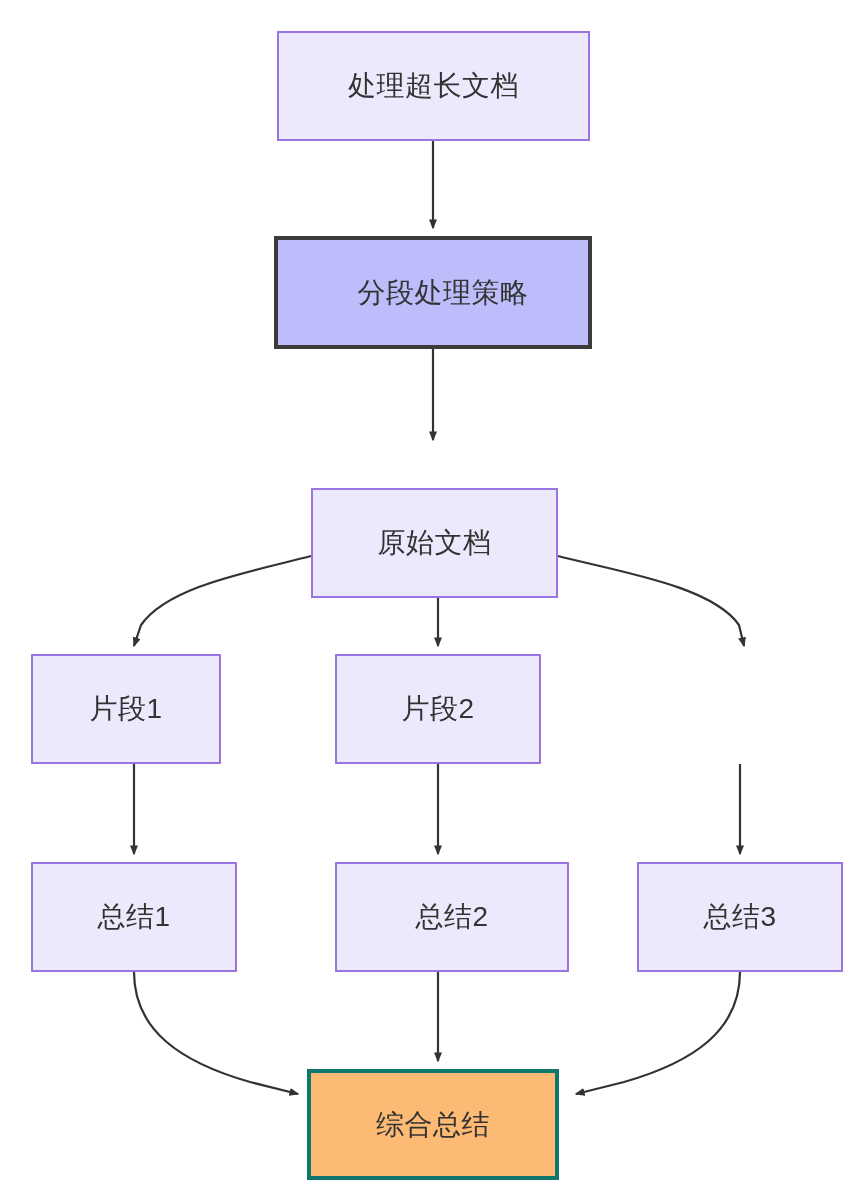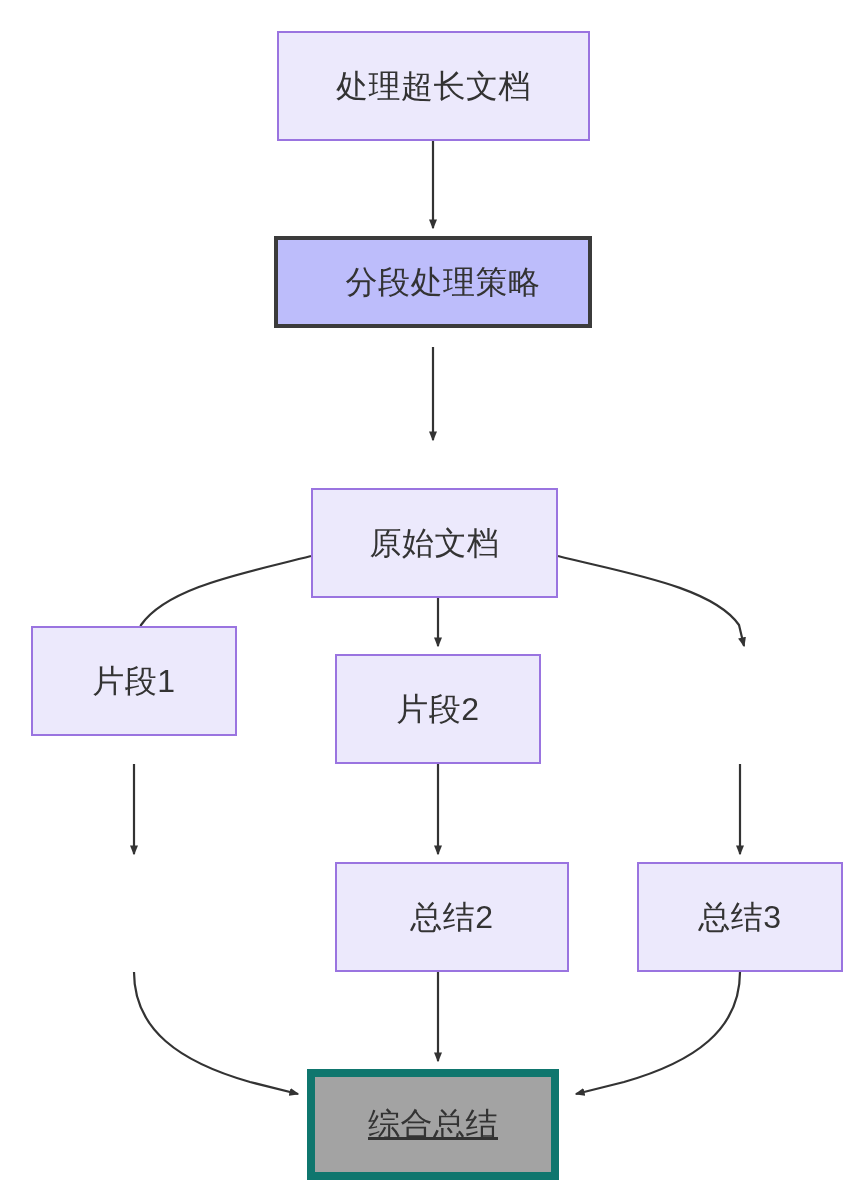--- a/index.html
+++ b/index.html
@@ -26,37 +26,36 @@
     pointer-events: none;
   }
   .node {
     position: absolute;
     box-sizing: border-box;
     display: flex;
     align-items: center;
     justify-content: center;
     text-align: center;
     color: #333333;
-    font-size: 32px;
+    font-size: 28px;
     line-height: 1.2;
     letter-spacing: 0.5px;
     user-select: none;
   }
   .node.normal {
     background: #ece9fc;
     border: 2px solid #9a74e0;
   }
   .node.highlight {
     background: #bdbdfb;
     border: 4px solid #3b3b3b;
   }
   .node.result {
-    background: #a3a3a3;
-    border: 8px solid #0f766e;
-    text-decoration: underline;
+    background: #fdba74;
+    border: 4px solid #0f766e;
   }
   .node-label {
     display: block;
     white-space: nowrap;
   }
 </style>
 </head>
 <body>
 
 <div id="flow-root">
@@ -88,37 +87,40 @@
 
     <path d="M438,972 L438,1061" fill="none" stroke="#333333" stroke-width="2.2" marker-end="url(#arrowhead)"></path>
 
     <path d="M740,972 C740,1030 694,1062 624,1082 L576,1094" fill="none" stroke="#333333" stroke-width="2.2" marker-end="url(#arrowhead)"></path>
   </svg>
 
   <div class="node normal" style="left:277px; top:31px; width:313px; height:110px;">
     <span class="node-label">处理超长文档</span>
   </div>
 
-  <div class="node highlight" style="left:274px; top:236px; width:318px; height:92px;padding-left:20px;">
+  <div class="node highlight" style="left:274px; top:236px; width:318px; height:113px;padding-left:20px;">
     <span class="node-label">分段处理策略</span>
   </div>
 
   <div class="node normal" style="left:311px; top:448px; width:247px; height:110px;margin-top:40px;">
     <span class="node-label">原始文档</span>
   </div>
 
-  <div class="node normal" style="left:31px; top:626px; width:206px; height:110px;">
+  <div class="node normal" style="left:31px; top:654px; width:190px; height:110px;">
     <span class="node-label">片段1</span>
   </div>
 
   <div class="node normal" style="left:335px; top:654px; width:206px; height:110px;">
     <span class="node-label">片段2</span>
   </div>
 
 
+  <div class="node normal" style="left:31px; top:862px; width:206px; height:110px;">
+    <span class="node-label">总结1</span>
+  </div>
 
   <div class="node normal" style="left:335px; top:862px; width:234px; height:110px;">
     <span class="node-label">总结2</span>
   </div>
 
   <div class="node normal" style="left:637px; top:862px; width:206px; height:110px;">
     <span class="node-label">总结3</span>
   </div>
 
   <div class="node result" style="left:307px; top:1069px; width:252px; height:111px;">

